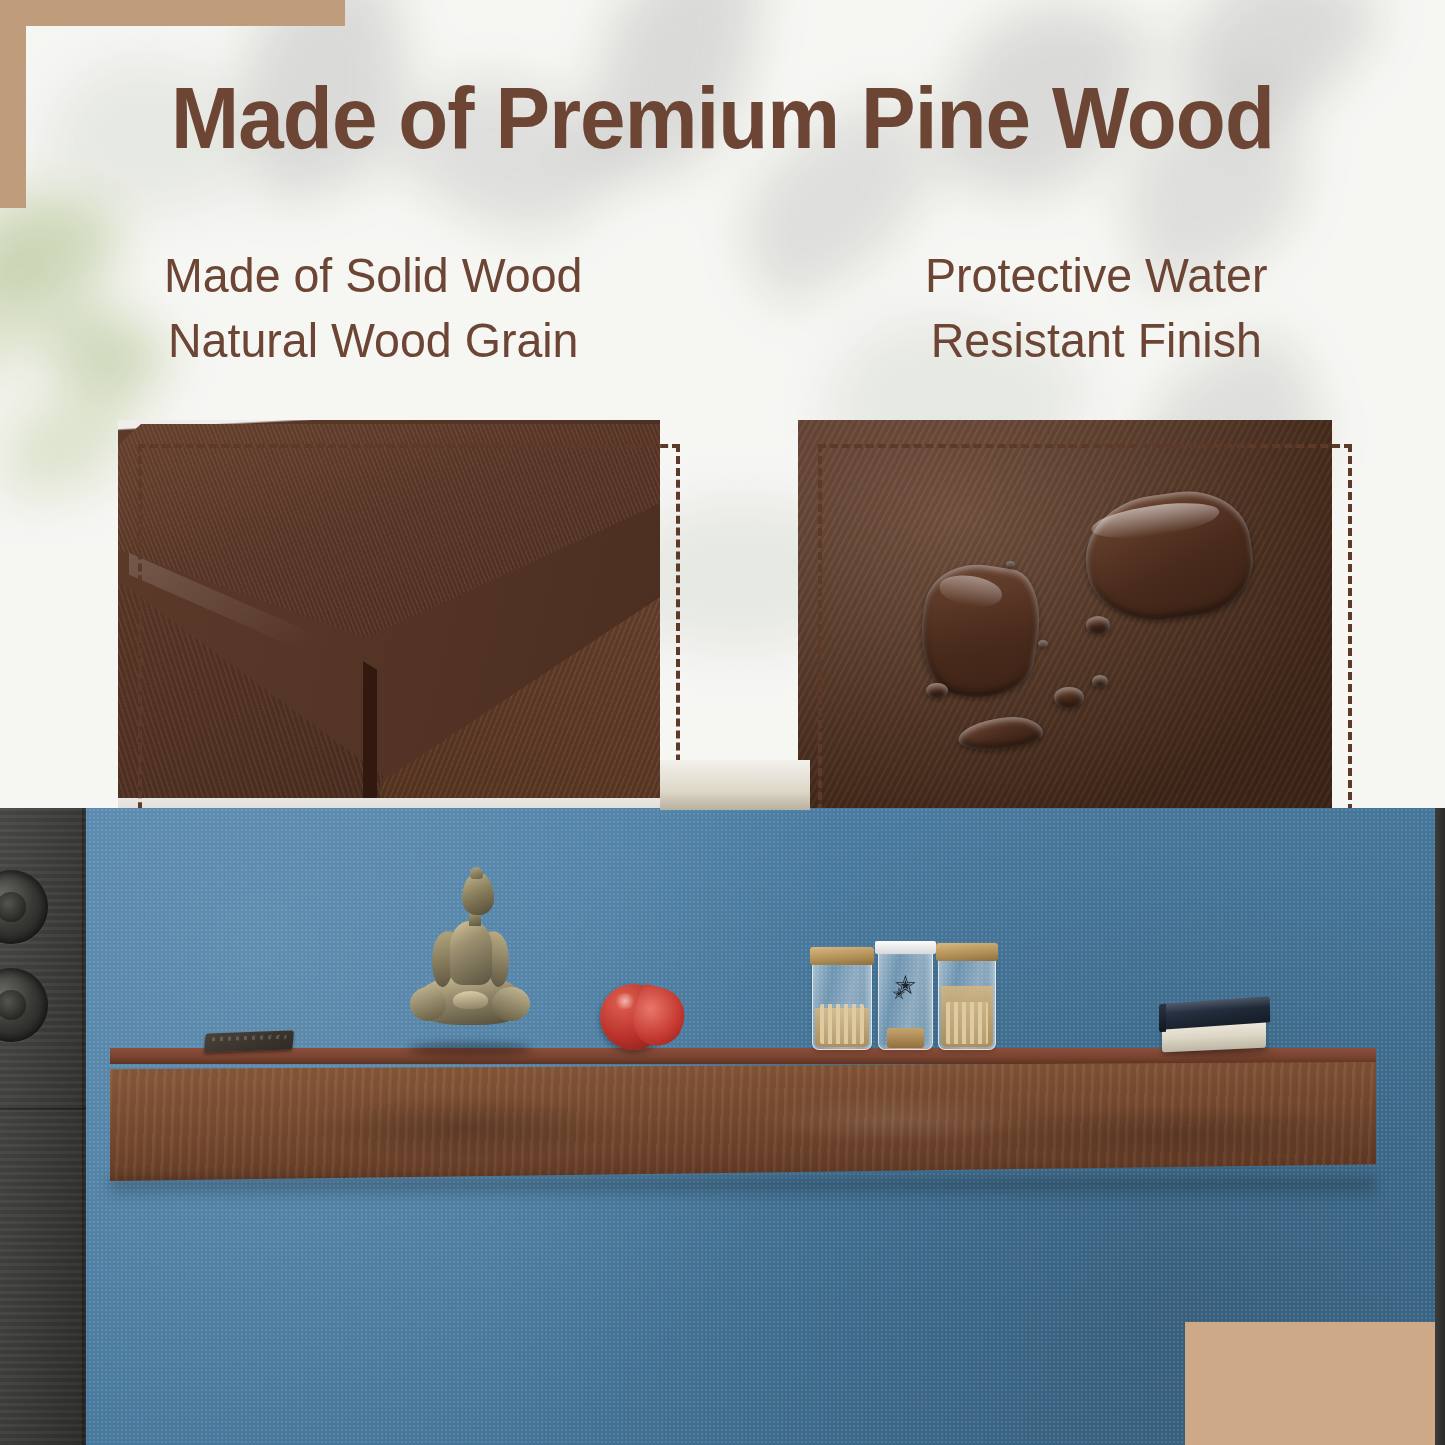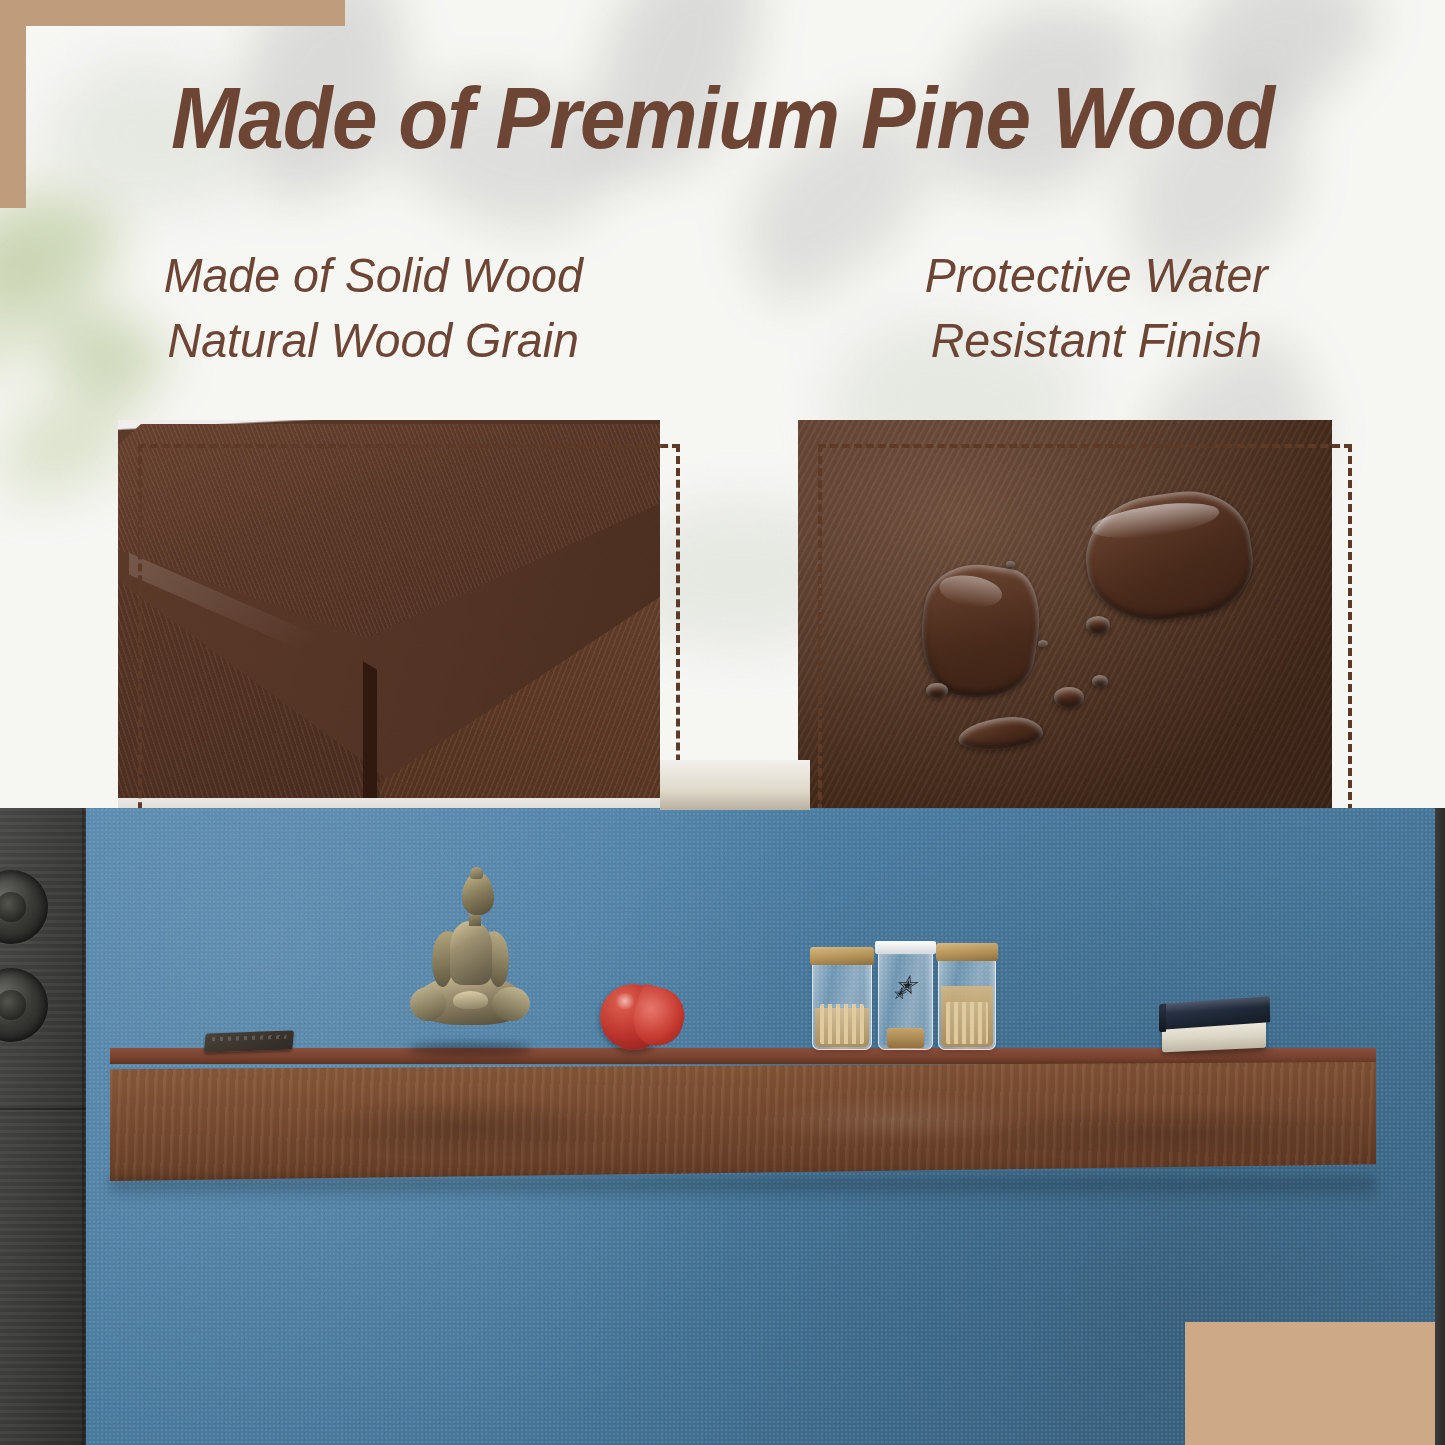--- a/index.html
+++ b/index.html
@@ -9,21 +9,20 @@
     font-family:"Liberation Sans", sans-serif;
     background:#ffffff;
   }
 
   
   .poster {
     position:relative;
     width:1445px; height:1445px;
     overflow:hidden;
     background:#f7f7f5;
-    font-style:italic;
   }
 
   
   .top-panel {
     position:absolute; left:0; top:0; width:1445px; height:812px;
     background:#f6f6f3;
     overflow:hidden;
   }
   
   .leaf-wash {

